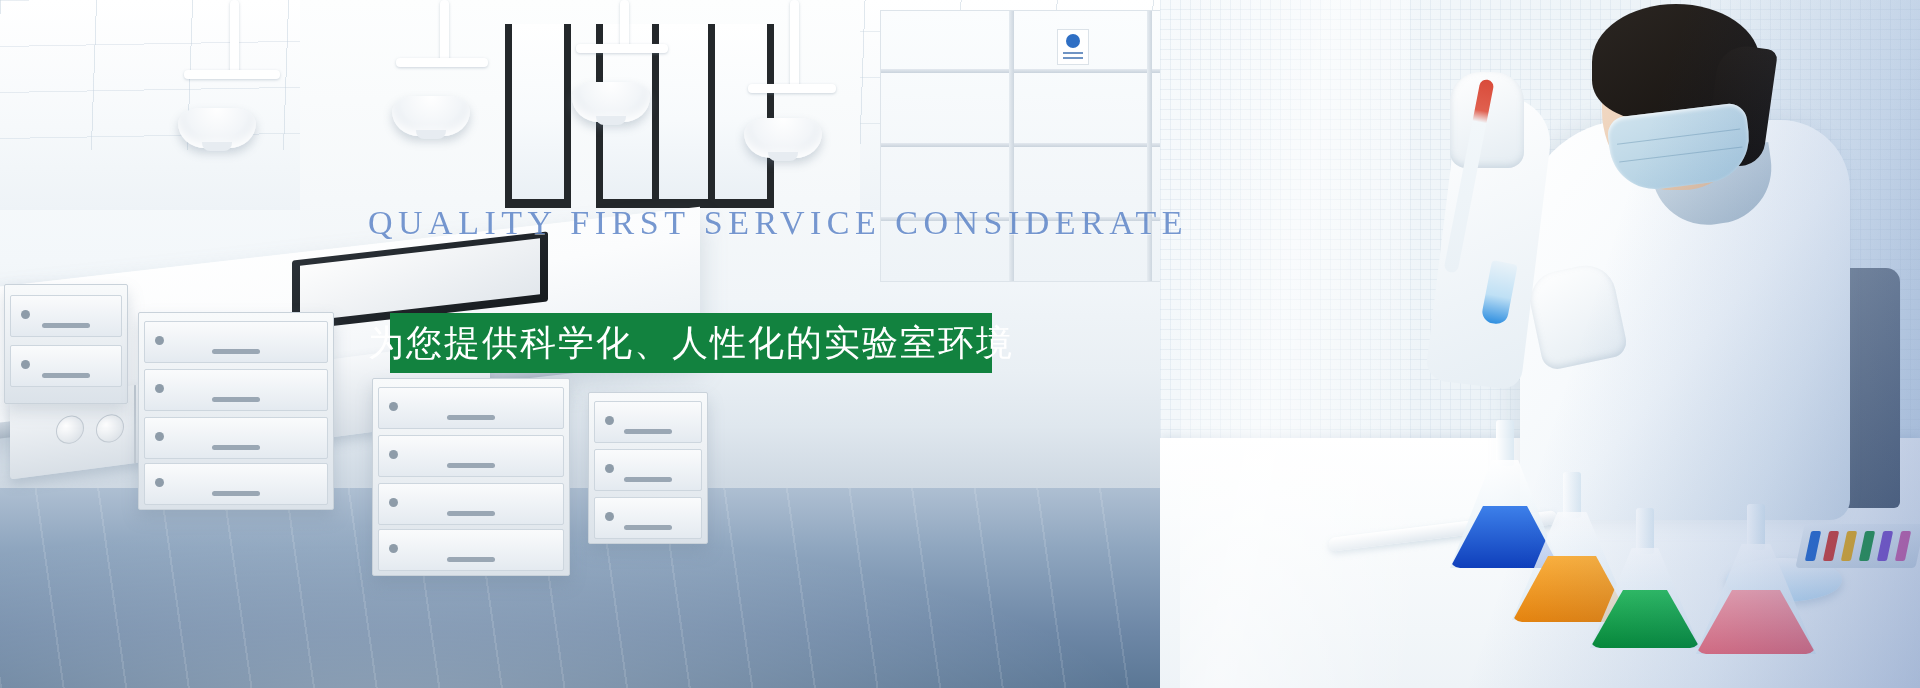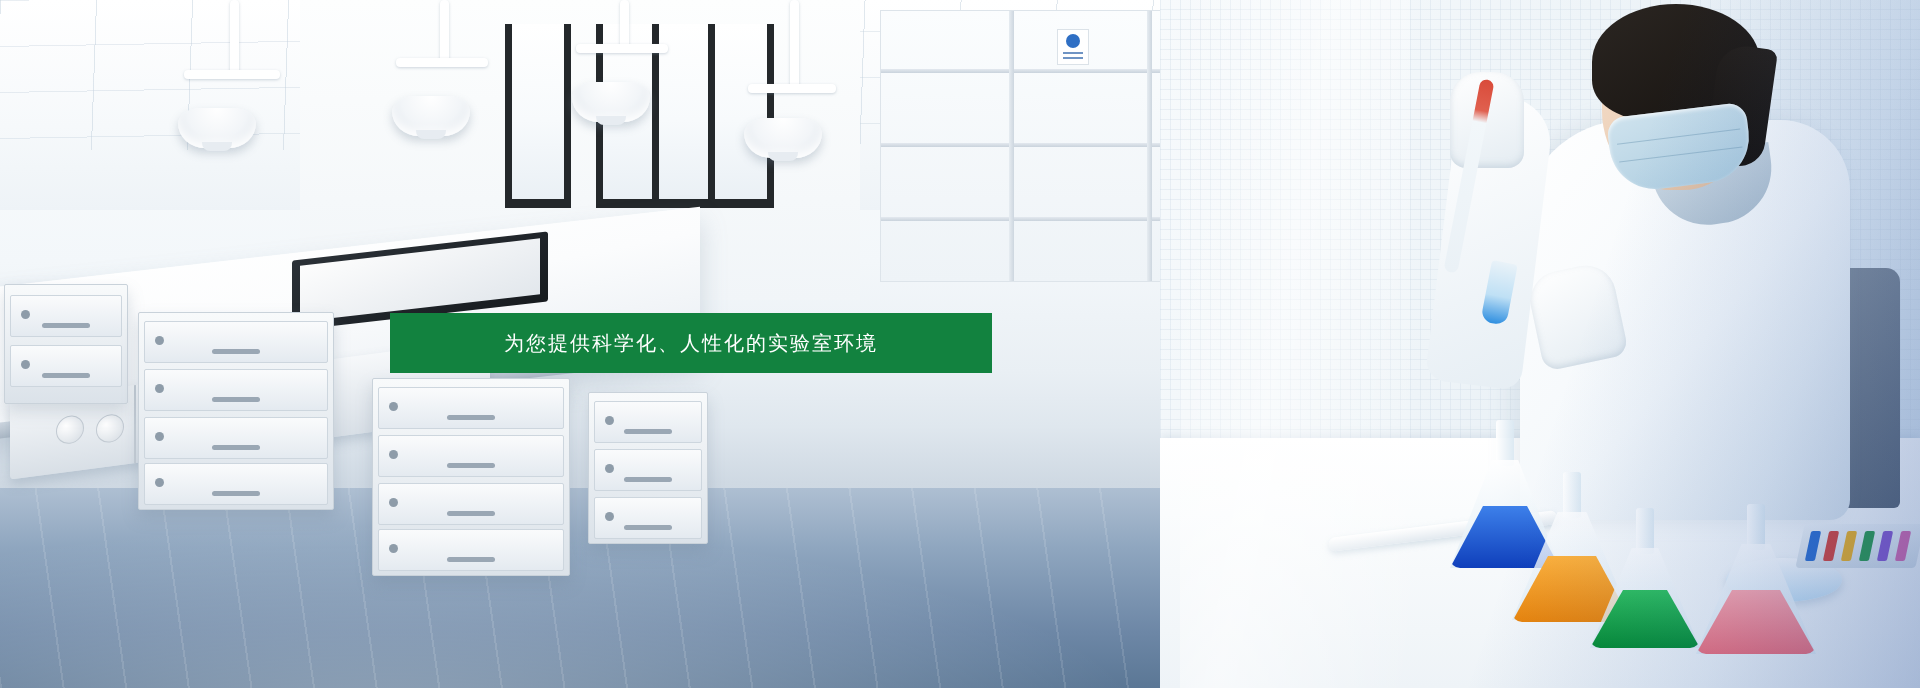--- a/index.html
+++ b/index.html
@@ -319,21 +319,21 @@
     text-shadow:0 2px 3px rgba(255,255,255,.55);
   }
   .subbar{
     position:absolute;left:390px;top:313px;
     width:602px;height:60px;
     background:#12823f;
     display:flex;align-items:center;justify-content:center;
   }
   .subbar-text{
     font-family:"DejaVu Sans","Liberation Sans",sans-serif;
-    font-size:20px;letter-spacing:2px;color:#ffffff;white-space:nowrap;
+    font-size:36px;letter-spacing:2px;color:#ffffff;white-space:nowrap;
   }
 </style>
 </head>
 <body>
 
 <div class="banner">
 
   <div class="photo-left">
     <div class="ceiling"></div>
     <div class="ceiling-grid"></div>
@@ -495,20 +495,21 @@
       <span class="neck"></span>
       <span class="body" style="height:110px;"></span>
       <span class="liq" style="height:64px;background:linear-gradient(180deg,#ffa7ae,#ef6f7c);"></span>
     </div>
   </div>
 
   <div class="seam-light"></div>
   <div class="blue-sweep"></div>
 
   <div class="copy">
+    <div class="eyebrow">QUALITY FIRST SERVICE CONSIDERATE</div>
 
 
     <div class="subbar">
       <span class="subbar-text">为您提供科学化、人性化的实验室环境</span>
     </div>
   </div>
 
 </div>
 
 </body></html>

